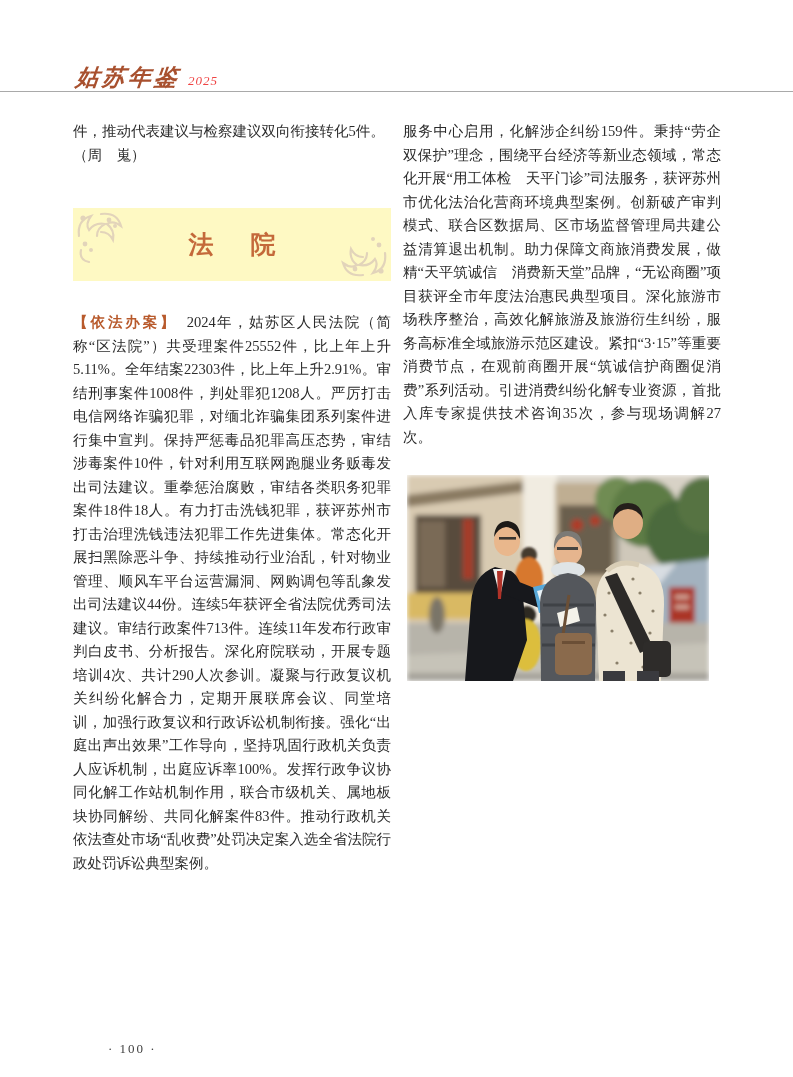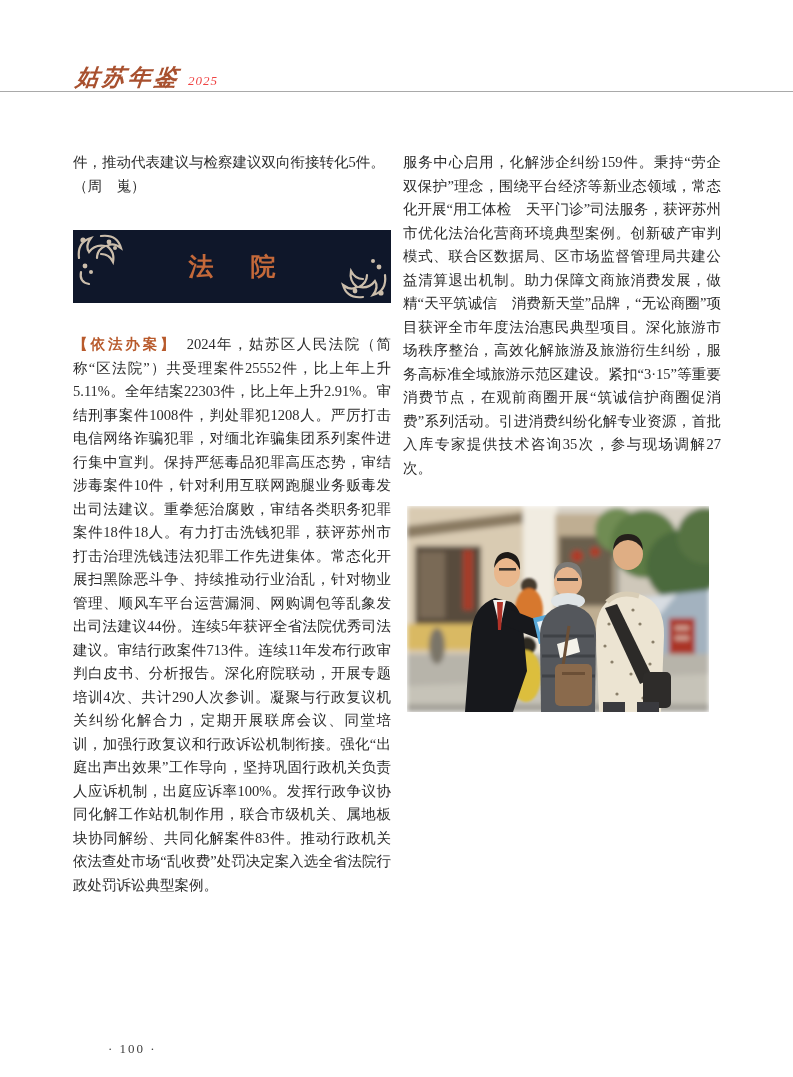--- a/index.html
+++ b/index.html
@@ -14,27 +14,27 @@
   .brand .logo{
     font-size:23px;font-weight:bold;font-style:italic;color:#a8502e;
     letter-spacing:3px;transform:skewX(-6deg);
   }
   .brand .year{
     font-size:13px;font-style:italic;color:#ef4444;letter-spacing:1px;
   }
   .header-rule{
     position:absolute;left:0;top:91px;width:793px;height:1px;background:#a9a9a9;
   }
-  .col{position:absolute;top:151px;width:318px;font-size:14.5px;line-height:23.5px;text-align:justify;}
+  .col{position:absolute;top:120px;width:318px;font-size:14.5px;line-height:23.5px;text-align:justify;}
   .col1{left:73px;}
   .col2{left:403px;}
   .col p{margin:0;}
   .attribution{padding-right:8px;}
   .title-box{
-    margin-top:32px;height:73px;background:#0f172a;position:relative;
+    margin-top:41px;height:73px;background:#fef9c3;position:relative;
     display:flex;align-items:center;justify-content:center;
   }
   .title-box .box-title{
     font-size:25px;color:#c4693a;letter-spacing:6px;font-weight:600;text-indent:6px;
   }
   .corner-ornament{position:absolute;width:54px;height:54px;opacity:0.9;}
   .corner-ornament.tl{left:2px;top:2px;}
   .corner-ornament.br{right:2px;bottom:2px;transform:rotate(180deg);}
   .sec{margin-top:23.5px !important;}
   .sec-head{

